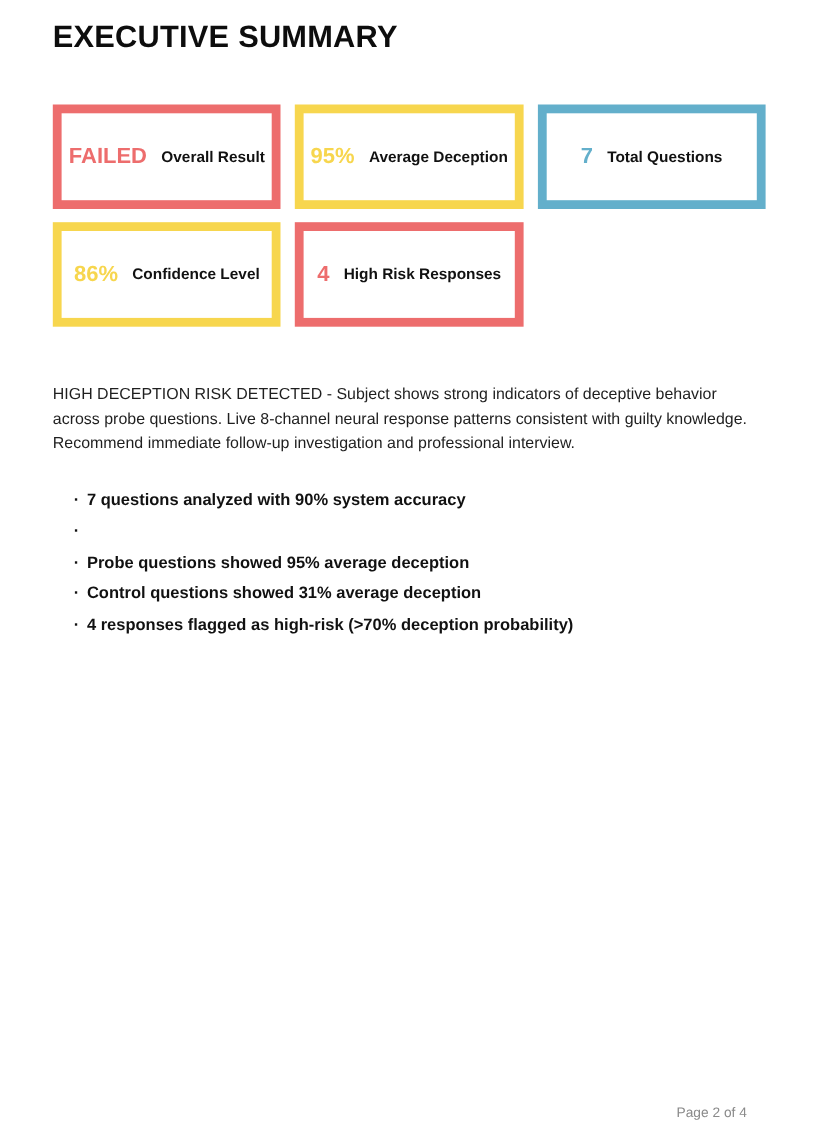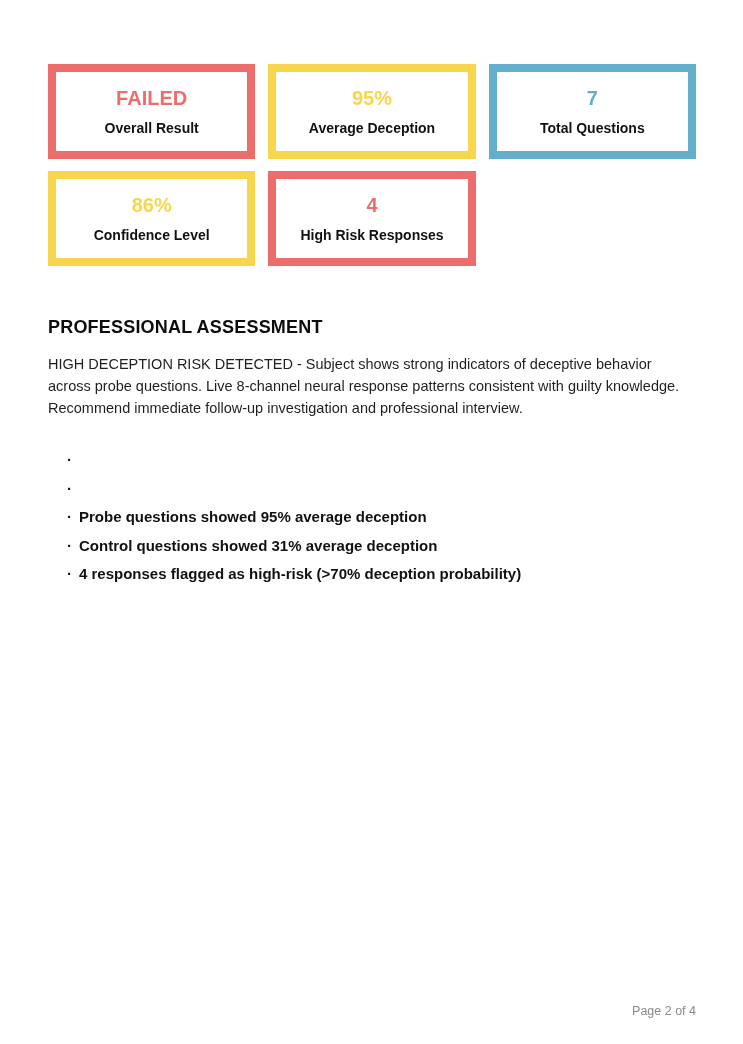--- a/index.html
+++ b/index.html
@@ -29,21 +29,20 @@
     display: grid;
     grid-template-columns: repeat(3, 1fr);
     column-gap: 13px;
     row-gap: 12px;
   }
   .stat-card {
     height: 95px;
     background: #ffffff;
     border: 8px solid #cccccc; 
     display: flex;
-    flex-direction: column;
     align-items: center;
     justify-content: center;
     gap: 13px;
   }
   .stat-value {
     font-size: 20px;
     font-weight: 700;
     line-height: 1;
   }
   .stat-label {
@@ -80,31 +79,32 @@
     margin-bottom: 13.5px;
     display: flex;
     align-items: baseline;
   }
   .bullet-dot {
     font-weight: 700;
     margin-right: 7px;
   }
   .page-footer {
     position: absolute;
-    right: 47px;
+    right: 64px;
     bottom: 26px;
     font-size: 12.5px;
     color: #8a8a8a;
   }
 </style>
 </head>
 <body>
 
 <div class="page">
 
+  <h1 class="doc-title">EXECUTIVE SUMMARY</h1>
 
   <div class="card-grid">
 
     <div class="stat-card" style="border-color: rgb(237, 109, 109);">
       <div class="stat-value" style="color: rgb(237, 109, 109);">FAILED</div>
       <div class="stat-label">Overall Result</div>
     </div>
 
     <div class="stat-card" style="border-color: rgb(247, 214, 78);">
       <div class="stat-value" style="color: rgb(247, 214, 78);">95%</div>
@@ -123,28 +123,28 @@
     </div>
 
     <div class="stat-card" style="border-color: rgb(237, 109, 109);">
       <div class="stat-value" style="color: rgb(237, 109, 109);">4</div>
       <div class="stat-label">High Risk Responses</div>
     </div>
 
   </div>
 
   <div class="assessment-section">
-    <h2 class="section-heading">PROFESSIONAL ASSESSMENT</h2>
     <p class="assessment-body">HIGH DECEPTION RISK DETECTED - Subject shows strong indicators of deceptive behavior across probe questions. Live 8-channel neural response patterns consistent with guilty knowledge. Recommend immediate follow-up investigation and professional interview.</p>
   </div>
 
   <div class="findings-section">
     <ul class="findings-list">
       <li class="finding-item">
         <span class="bullet-dot">·</span>
+        <span>7 questions analyzed with 90% system accuracy</span>
       </li>
       <li class="finding-item">
         <span class="bullet-dot">·</span>
       </li>
       <li class="finding-item">
         <span class="bullet-dot">·</span>
         <span>Probe questions showed 95% average deception</span>
       </li>
       <li class="finding-item">
         <span class="bullet-dot">·</span>

